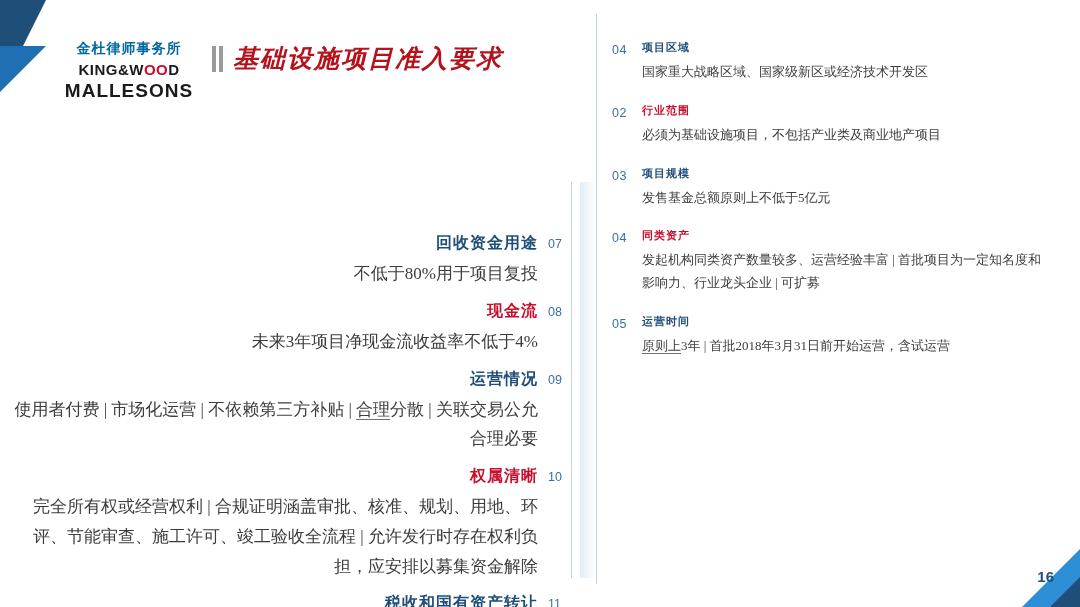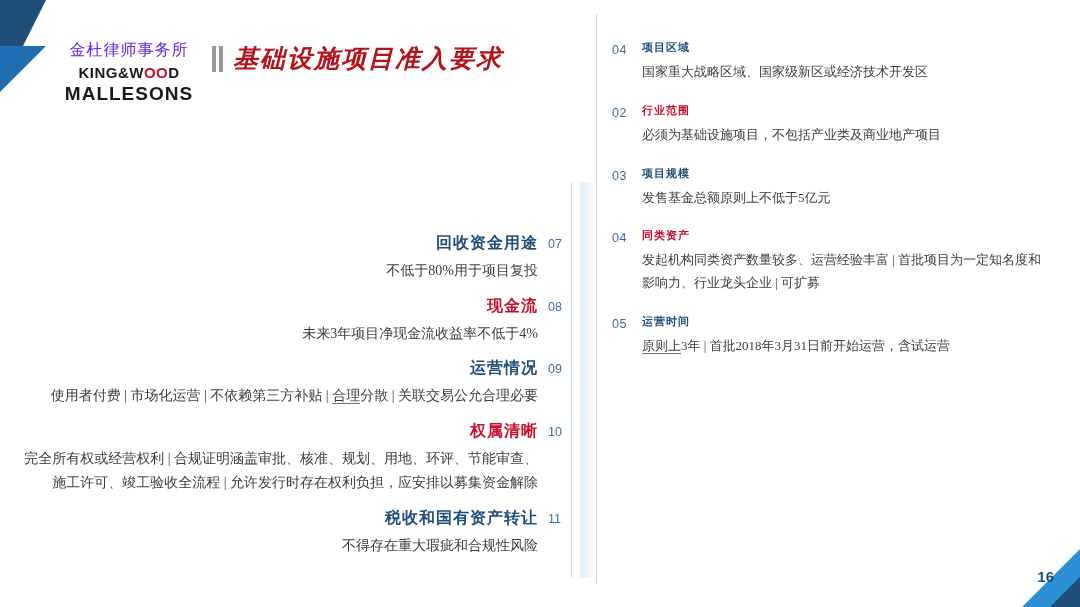--- a/index.html
+++ b/index.html
@@ -31,21 +31,21 @@
     clip-path: polygon(30px 0, 30px 30px, 0 30px);
   }
 
   
   .logo {
     position: absolute; left: 54px; top: 40px; width: 150px;
     text-align: center; color: #1c1c1c;
     font-family: "Liberation Serif", serif;
   }
   .logo .cn {
-    font-size: 16px; letter-spacing: 1px; font-weight: normal; color: #6d28d9;
+    font-size: 14px; letter-spacing: 1px; font-weight: bold; color: #0369a1;
     margin-bottom: 3px;
   }
   .logo .en1 {
     font-family: "Liberation Sans", sans-serif;
     font-size: 15px; font-weight: bold; letter-spacing: 0.5px; color: #1a1a1a;
     position: relative; display: inline-block;
   }
   .logo .en2 {
     font-family: "Liberation Sans", sans-serif;
     font-size: 19px; font-weight: bold; letter-spacing: 1px; color: #1a1a1a;
@@ -112,21 +112,21 @@
   .l-head {
     font-size: 16px; font-weight: bold; letter-spacing: 1px;
   }
   .l-head.blue { color: #1f4e79; }
   .l-head.red { color: #c8102e; }
   .l-num {
     font-family: "Liberation Sans", sans-serif;
     font-size: 12.5px; color: #3b6fa3; width: 22px; text-align: left;
   }
   .l-desc {
-    font-size: 14px; color: #3c3c3c; line-height: 1.75;
+    font-size: 17px; color: #3c3c3c; line-height: 1.75;
     padding-right: 32px; margin-top: 5px;
   }
 
   
   .page-no {
     position: absolute; right: 26px; bottom: 22px;
     font-family: "Liberation Sans", sans-serif;
     font-size: 15px; font-weight: bold; color: #1f4e79;
   }
 </style>

